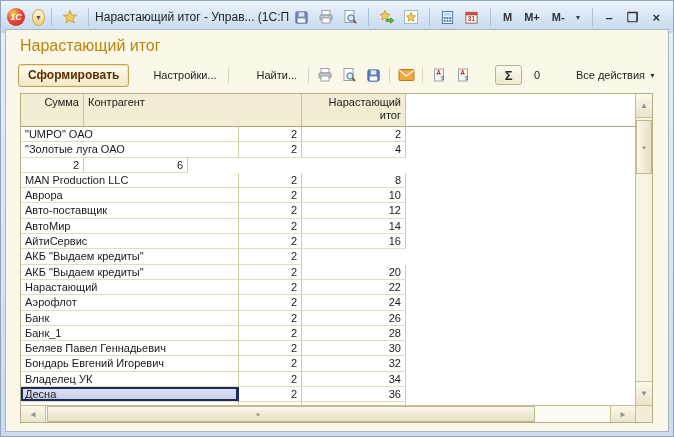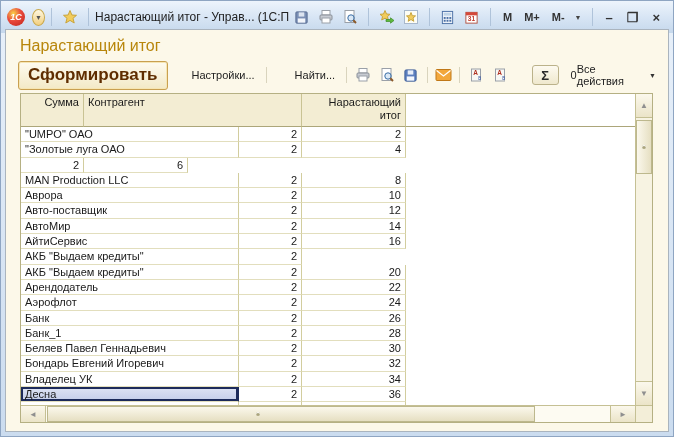--- a/index.html
+++ b/index.html
@@ -31,21 +31,21 @@
   .winbtn { font-size:13px; color:#333; padding:0 7px; font-weight:bold; flex:0 0 auto; }
 
   
   .content { position:absolute; left:4px; right:4px; top:28px; bottom:4px;
     background:#FCF8E9; border:1px solid #AAB4BE; }
   .page-title { position:absolute; left:14px; top:7px; font-size:16px; color:#B8860B; }
 
   .toolbar { position:absolute; left:12px; right:12px; top:33px; height:24px;
     display:flex; align-items:center; }
   .btn-main { padding:3px 9px 4px; border:1px solid #C9A050; border-radius:3px;
-    background:linear-gradient(#FEFBF0,#F3E9C6); font-weight:bold; font-size:17px;
+    background:linear-gradient(#FEFBF0,#F3E9C6); font-weight:bold; font-size:12px;
     color:#5F2D00; box-shadow:inset 0 0 0 1px #F6E6B4; }
   .btn-flat { padding:3px 7px; font-size:11px; color:#222; background:transparent; border:none;margin-left:17px; }
   .sep { width:1px; height:16px; background:#D9D4BD; margin:0 4px; }
   .ico { width:20px; height:18px; display:flex; align-items:center; justify-content:center; margin:0 2px; }
   .sigma-btn { margin-left:20px; width:27px; height:20px; border:1px solid #BBB28A; border-radius:3px;
     background:linear-gradient(#FDFAF0,#EFE8CD); font-weight:bold; font-size:13px; color:#2a2a2a;
     display:flex; align-items:center; justify-content:center; }
   .sumval { margin-left:12px; font-size:11px; color:#222; }
   .all-actions { margin-left:auto; display:flex; align-items:center; font-size:11px; color:#222; }
   .all-actions .tri { font-size:7px; color:#333; margin-left:4px; }
@@ -307,21 +307,21 @@
               <div class="tcell c1">2</div>
               <div class="tcell cfill"></div>
             </div>
             <div class="trow">
               <div class="tcell c0">АКБ "Выдаем кредиты"</div>
               <div class="tcell c1">2</div>
               <div class="tcell c2">20</div>
               <div class="tcell cfill"></div>
             </div>
             <div class="trow">
-              <div class="tcell c0">Арендодатель</div>
+              <div class="tcell c0">Нарастающий</div>
               <div class="tcell c1">2</div>
               <div class="tcell c2">22</div>
               <div class="tcell cfill"></div>
             </div>
             <div class="trow">
               <div class="tcell c0">Аэрофлот</div>
               <div class="tcell c1">2</div>
               <div class="tcell c2">24</div>
               <div class="tcell cfill"></div>
             </div>

